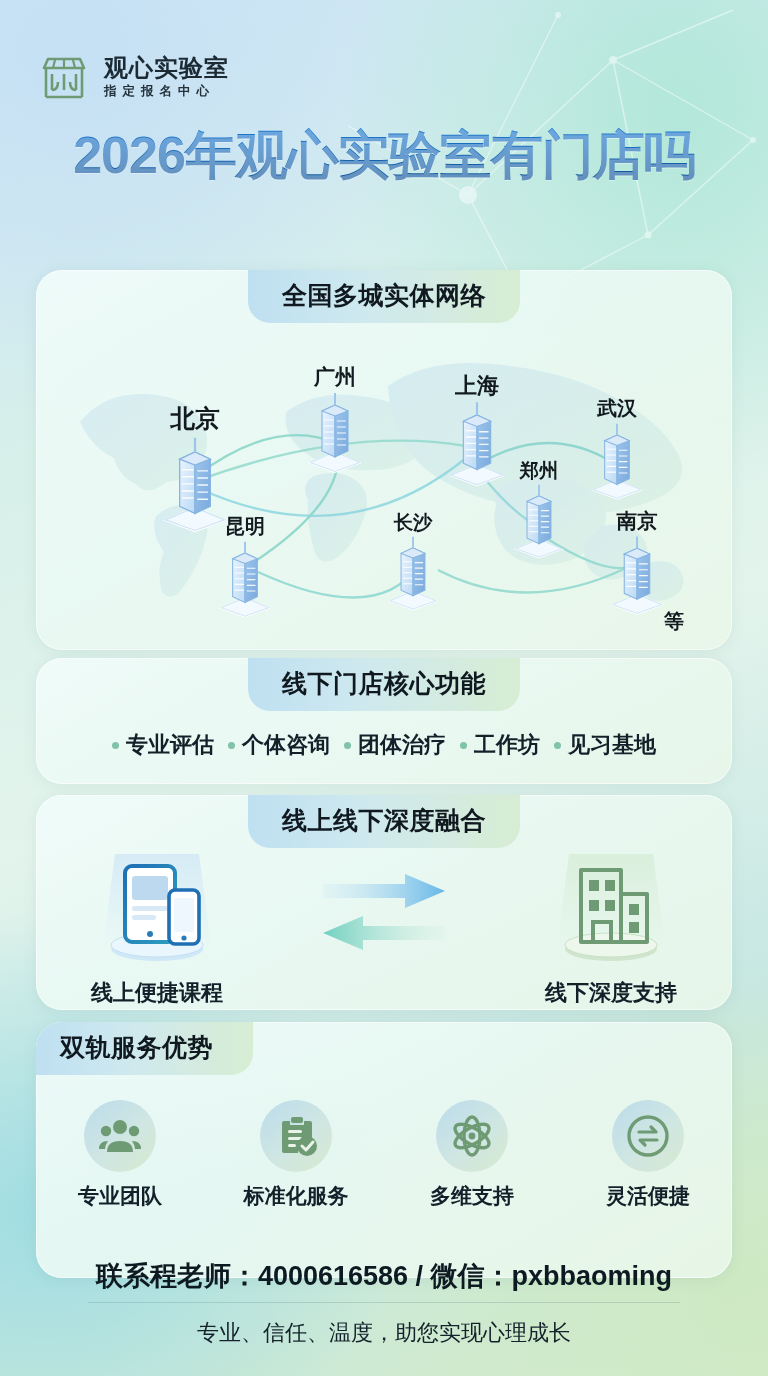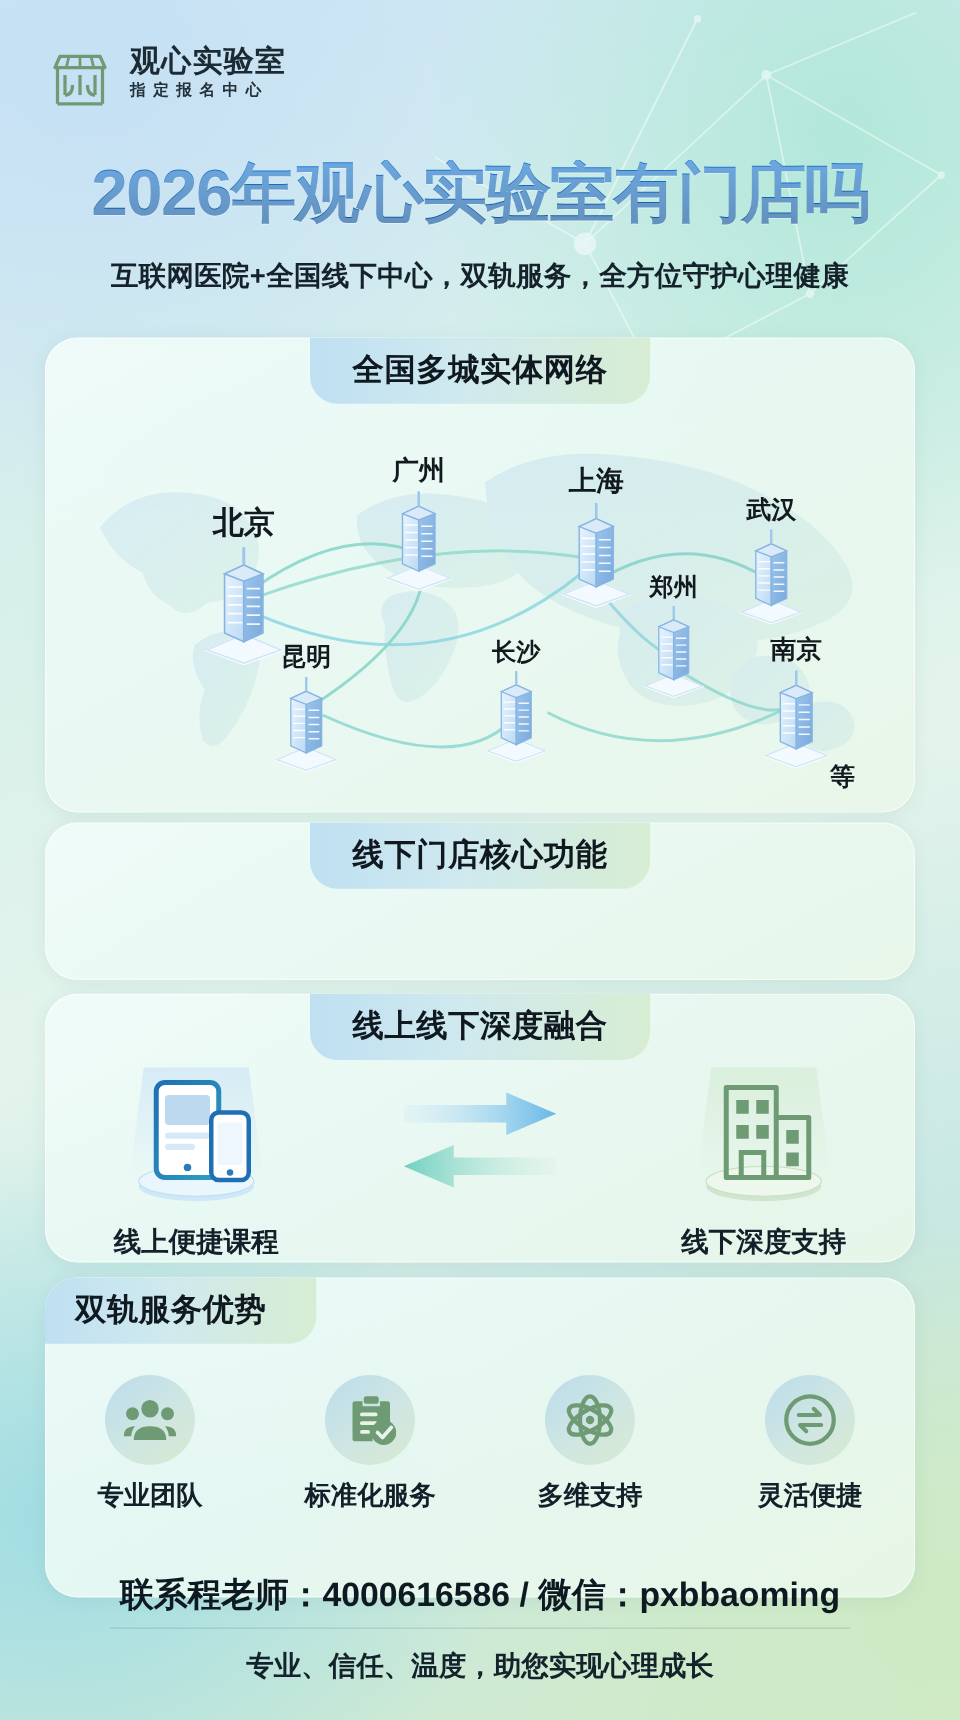--- a/index.html
+++ b/index.html
@@ -12,21 +12,21 @@
       radial-gradient(ellipse 80% 40% at 10% 4%,  rgba(197,224,244,.95) 0%, rgba(197,224,244,0) 65%),
       radial-gradient(ellipse 75% 35% at 6% 88%,  rgba(160,221,226,.98) 0%, rgba(160,221,226,0) 62%),
       radial-gradient(ellipse 80% 38% at 96% 93%, rgba(205,233,195,.98) 0%, rgba(205,233,195,0) 62%),
       linear-gradient(160deg,#cfe6f7 0%,#d7f0ea 28%,#e3f4ec 52%,#c7e7e3 76%,#d3ecc9 100%);
   }
   
   .netlines { position:absolute; top:0; right:0; width:420px; height:330px; opacity:.55; pointer-events:none; }
   .page { position:relative; width:768px; height:1376px; z-index:2; }
 
   
-  .brand { position:absolute; left:38px; top:38px; display:flex; align-items:flex-start; gap:14px; }
+  .brand { position:absolute; left:38px; top:52px; display:flex; align-items:center; gap:14px;font-family:Liberation Mono, monospace; }
   .brand-mark { width:52px; height:52px; flex:0 0 52px; }
   .brand-text { display:flex; flex-direction:column; gap:4px; }
   .brand-name { font-size:24px; font-weight:700; color:#1b2a33; letter-spacing:1px; line-height:1; }
   .brand-sub { font-size:12.5px; color:#24323b; letter-spacing:6px; font-weight:600; line-height:1; }
 
   
   .headline {
     position:absolute; left:0; right:0; top:128px; text-align:center;
     font-size:52px; font-weight:800; letter-spacing:-1px; line-height:1.05;
     color:#1565b8;
@@ -84,21 +84,21 @@
   .adv-circle {
     width:72px; height:72px; margin:0 auto 10px; border-radius:50%;
     background:linear-gradient(140deg,#bcdcec 0%,#cfe6e2 55%,#d8ead0 100%);
     display:flex; align-items:center; justify-content:center;
   }
   .adv .cap { font-size:21px; font-weight:700; color:#13202a; white-space:nowrap; }
 
   
   .contact { position:absolute; left:0; right:0; top:1258px; text-align:center; font-size:27px; font-weight:700; color:#0e1a22; }
   .divider { position:absolute; left:88px; right:88px; top:1302px; height:1px; background:rgba(90,130,130,.25); }
-  .slogan { position:absolute; left:0; right:0; top:1318px; text-align:center; font-size:22px; font-weight:700; color:#14222b; }
+  .slogan { position:absolute; left:0; right:0; top:1318px; text-align:center; font-size:22px; font-weight:400; color:#14222b; }
 </style>
 </head>
 <body>
 
 <svg class="netlines" viewBox="0 0 420 330">
   <g stroke="#ffffff" stroke-width="1.4" fill="none" opacity=".85">
     <path d="M-10 120 L120 195 L265 60 L405 140"></path>
     <path d="M120 195 L210 15"></path>
     <path d="M120 195 L175 300"></path>
     <path d="M265 60 L385 10"></path>
@@ -131,21 +131,20 @@
         <path d="M17 8 L15 16 M26 8 L26 16 M35 8 L37 16"></path>
       </g>
     </svg>
     <div class="brand-text">
       <div class="brand-name">观心实验室</div>
       <div class="brand-sub">指定报名中心</div>
     </div>
   </div>
 
   <div class="headline">2026年观心实验室有门店吗</div>
-  <div class="subhead">互联网医院+全国线下中心，双轨服务，全方位守护心理健康</div>
 
   <div class="card" id="card-map">
     <div class="pill">全国多城实体网络</div>
     <div class="mapwrap">
 
       <svg class="world" viewBox="0 0 676 316" preserveAspectRatio="none">
         <defs>
           <linearGradient id="wg" x1="0" y1="0" x2="1" y2="1">
             <stop offset="0%" stop-color="#bcdcf0"></stop>
               <stop offset="100%" stop-color="#c9e7d9"></stop>
@@ -379,20 +378,42 @@
 </svg>
           </div>
         </div>
 
       <div class="etc" style="left:618px; top:282px;">等</div>
     </div>
   </div>
 
   <div class="card" id="card-func">
     <div class="pill">线下门店核心功能</div>
+    <div class="func-row" id="func-row">
+        <div class="func-item">
+          <span class="dot" style="background: rgb(127, 195, 168);"></span>
+          <span>专业评估</span>
+        </div>
+        <div class="func-item">
+          <span class="dot" style="background: rgb(127, 195, 168);"></span>
+          <span>个体咨询</span>
+        </div>
+        <div class="func-item">
+          <span class="dot" style="background: rgb(127, 195, 168);"></span>
+          <span>团体治疗</span>
+        </div>
+        <div class="func-item">
+          <span class="dot" style="background: rgb(127, 195, 168);"></span>
+          <span>工作坊</span>
+        </div>
+        <div class="func-item">
+          <span class="dot" style="background: rgb(127, 195, 168);"></span>
+          <span>见习基地</span>
+        </div>
+      </div>
   </div>
 
   <div class="card" id="card-fusion">
     <div class="pill">线上线下深度融合</div>
     <div class="fusion">
 
       <div class="fcol">
         <svg width="132" height="118" viewBox="0 0 132 118">
           <defs>
             <linearGradient id="beam" x1="0" y1="0" x2="0" y2="1">

